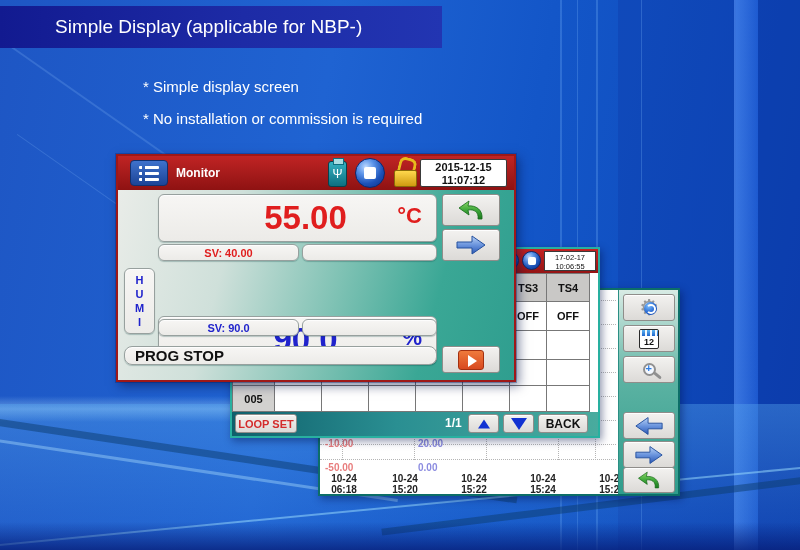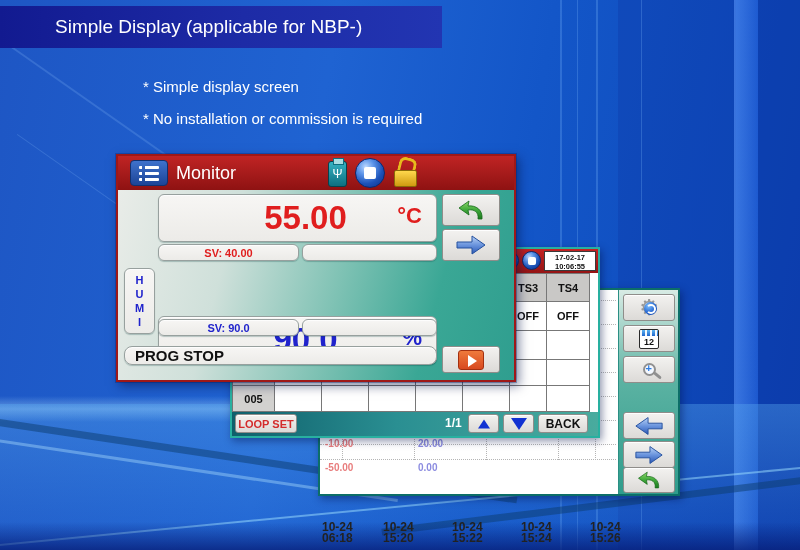--- a/index.html
+++ b/index.html
@@ -47,21 +47,21 @@
   .panel-front { left:116px; top:154px; width:400px; height:228px; z-index:3;
     border:2px solid #9e1818; box-shadow:3px 4px 10px rgba(0,15,70,.5), 0 0 0 1px rgba(10,40,120,.35); }
   .front-header { left:0; top:0; width:100%; height:34px;
     background:linear-gradient(180deg,#c02424,#8e1212); }
   .menu-btn { left:12px; top:4px; width:38px; height:26px; border-radius:4px;
     background:linear-gradient(180deg,#3f72cc,#1c4496); border:1px solid #12306e;
     display:flex; align-items:center; justify-content:center; }
   .menu-glyph { width:20px; height:15px; display:flex; flex-direction:column; justify-content:space-between; }
   .menu-glyph i { display:block; height:3px; border-radius:1px;
     background:linear-gradient(90deg,#fff 0 3px,transparent 3px 6px,#fff 6px 100%); }
-  .front-title { left:58px; top:0; height:34px; line-height:34px; color:#fff; font-size:18px; font-weight:normal; }
+  .front-title { left:58px; top:0; height:34px; line-height:34px; color:#fff; font-size:12px; font-weight:bold; }
   .usb-icon { left:210px; top:5px; width:19px; height:26px; background:linear-gradient(180deg,#35b2c2,#0e6f80);
     border:1px solid #07424d; border-radius:3px; color:#fff; font-size:12px; text-align:center; line-height:24px; }
   .usb-icon::before { content:""; position:absolute; top:-4px; left:4px; width:9px; height:5px;
     background:#a8dde2; border:1px solid #0e6f80; }
   .stop-front { left:237px; top:2px; width:30px; height:30px; }
   .stop-front i { width:12px; height:12px; }
   .lock-icon { left:276px; top:3px; width:21px; height:28px; }
   .lock-icon::before { content:""; position:absolute; left:2px; top:0; width:12px; height:13px;
     border:3px solid #e7bb1c; border-bottom:none; border-radius:7px 7px 0 0; transform:rotate(14deg) translate(2px,-2px); }
   .lock-icon::after { content:""; position:absolute; left:0; bottom:0; width:21px; height:15px;
@@ -86,21 +86,21 @@
   .tri-up { width:0; height:0; border-left:8px solid transparent; border-right:8px solid transparent; border-bottom:12px solid #1232d2; }
   .tri-down { width:0; height:0; border-left:8px solid transparent; border-right:8px solid transparent; border-top:12px solid #1232d2; }
 
   
   .panel-mid { left:230px; top:247px; width:370px; height:191px; z-index:2; background:#fff;
     border:2px solid #28b0a0; box-shadow:2px 3px 8px rgba(0,15,70,.45); }
   .mid-header { left:0; top:0; width:100%; height:24px; background:linear-gradient(180deg,#c32222,#951414); }
   .stop-mid { width:19px; height:19px; top:2px; }
   .stop-mid i { width:8px; height:8px; }
   .mid-datebox { right:2px; top:2px; width:52px; height:20px; background:#fff; border:1px solid #3a3a3a;
-    text-align:center; color:#111; font-size:7.5px; font-weight:bold; line-height:9px; padding-top:1px; }
+    text-align:center; color:#111; font-size:7.5px; font-weight:normal; line-height:9px; padding-top:1px; }
   .mid-grid { left:0; top:24px; width:358px; }
   .grid-row { display:flex; }
   .cell { border-right:1px solid #777; border-bottom:1px solid #777; display:flex; align-items:center; justify-content:center;
     font-size:11px; font-weight:bold; color:#111; background:#fff; }
   .cell.first { border-left:1px solid #777; }
   .rowhdr { background:#d2d1cf; }
   .colhdr { background:#c9c8c6; border-top:1px solid #777; }
   .mid-footer { left:0; top:163px; right:0; bottom:0;
     background:linear-gradient(90deg,#0f5f6b,#2a8f92 45%,#49ab9e); }
   .loopset-btn { left:3px; top:2px; width:62px; height:19px; font-size:11px; font-weight:bold; color:#d42b2b; }
@@ -112,21 +112,21 @@
 
   
   .panel-trend { left:318px; top:288px; width:362px; height:208px; z-index:1; background:#fff;
     border:2px solid #0c6e68; box-shadow:2px 3px 8px rgba(0,15,70,.45); }
   .plot { left:0; top:0; width:298px; height:170px; background:#fff; }
   .hgrid { left:0; width:296px; height:0; border-top:1px dotted #b5b5b5; }
   .vgrid { top:0; width:0; height:170px; border-left:1px dotted #b5b5b5; }
   .ylab { font-size:10px; font-weight:bold; }
   .ylab.red { color:#e87d7d; }
   .ylab.blue { color:#8c8ce0; }
-  .xlab { width:44px; text-align:left; font-size:12px; line-height:10.5px; color:#222; font-weight:bold;margin-top:48px; }
+  .xlab { width:44px; text-align:center; font-size:10px; line-height:10.5px; color:#222; font-weight:bold; }
   .icons-col { left:298px; top:0; width:60px; height:100%; border-left:1px solid #2a8f84;
     background:linear-gradient(180deg,#d8ebe4,#5bb2a2 45%,#2f9c8c); }
   .icon-btn { left:4px; width:52px; height:27px; }
   .gear { font-size:22px; color:#9a9a9a; line-height:1; position:relative; }
   .gear-core { position:absolute; left:5px; top:5px; width:13px; height:13px; border-radius:50%;
     background:radial-gradient(circle at 35% 30%,#7fc0ff,#1d5ecc 60%,#0c3a9a); }
   .gear-core::after { content:""; position:absolute; left:2px; top:2px; width:6px; height:6px;
     border:2px solid #fff; border-left-color:transparent; border-radius:50%; }
   .cal { width:20px; height:20px; background:#fff; border:1px solid #2a2a2a; border-radius:2px; overflow:hidden; }
   .cal-top { height:6px; background:linear-gradient(180deg,#5cb4f2,#1f66cc);
@@ -342,20 +342,24 @@
           <i></i>
           <i></i>
         </span>
     </div>
     <span class="abs front-title">Monitor</span>
     <span class="abs usb-icon">Ψ</span>
     <span class="abs stop-ball stop-front">
         <i></i>
       </span>
     <span class="abs lock-icon"></span>
+    <div class="abs front-datebox">
+      <span>2015-12-15</span><br>
+      <span>11:07:12</span>
+    </div>
   </div>
   <div class="abs front-body">
 
     <div class="abs wbox main-val temp-color" style="left:40px;top:4px;width:279px;height:48px">
       <span>55.00</span>
       <span class="main-unit">°C</span>
     </div>
     <div class="abs wbox sv-box temp-color" style="left:40px;top:54px;width:141px;height:17px">
       <span>SV: 40.00</span>
     </div>

